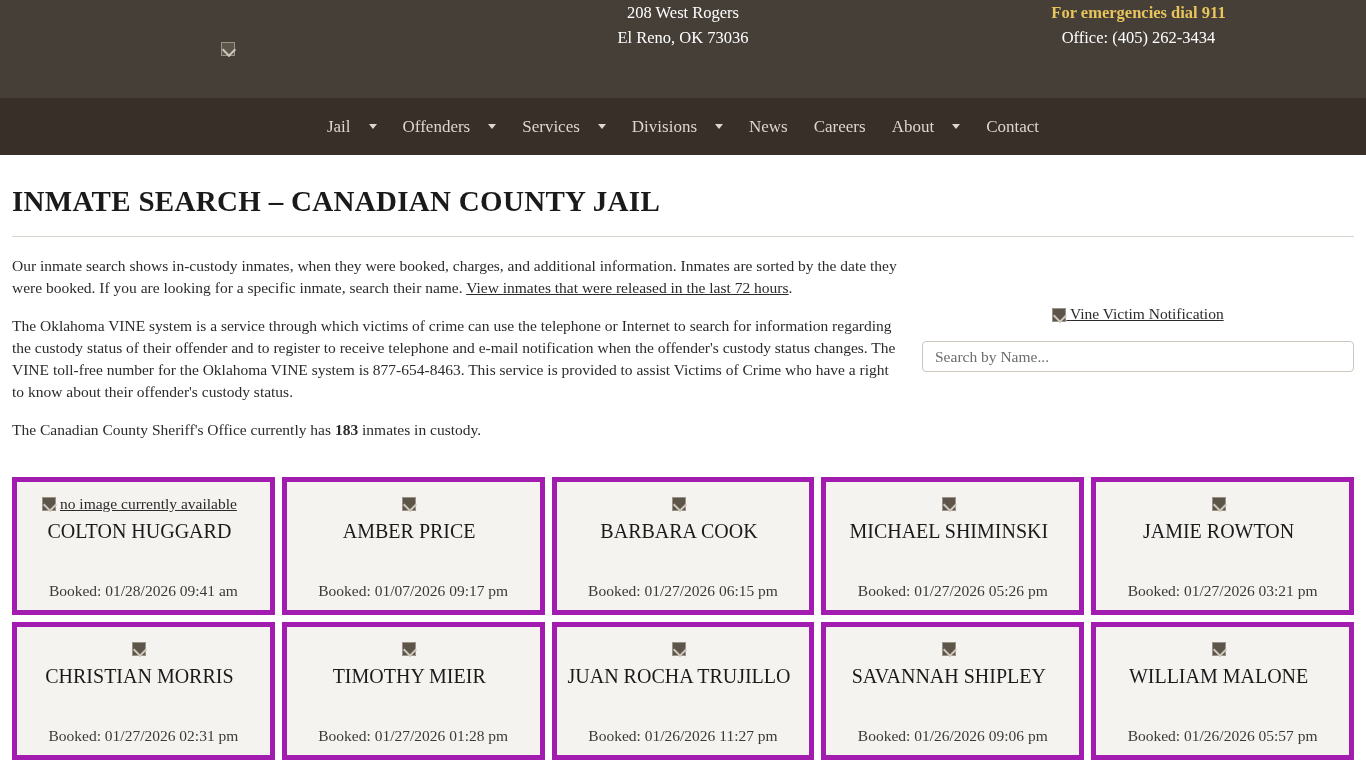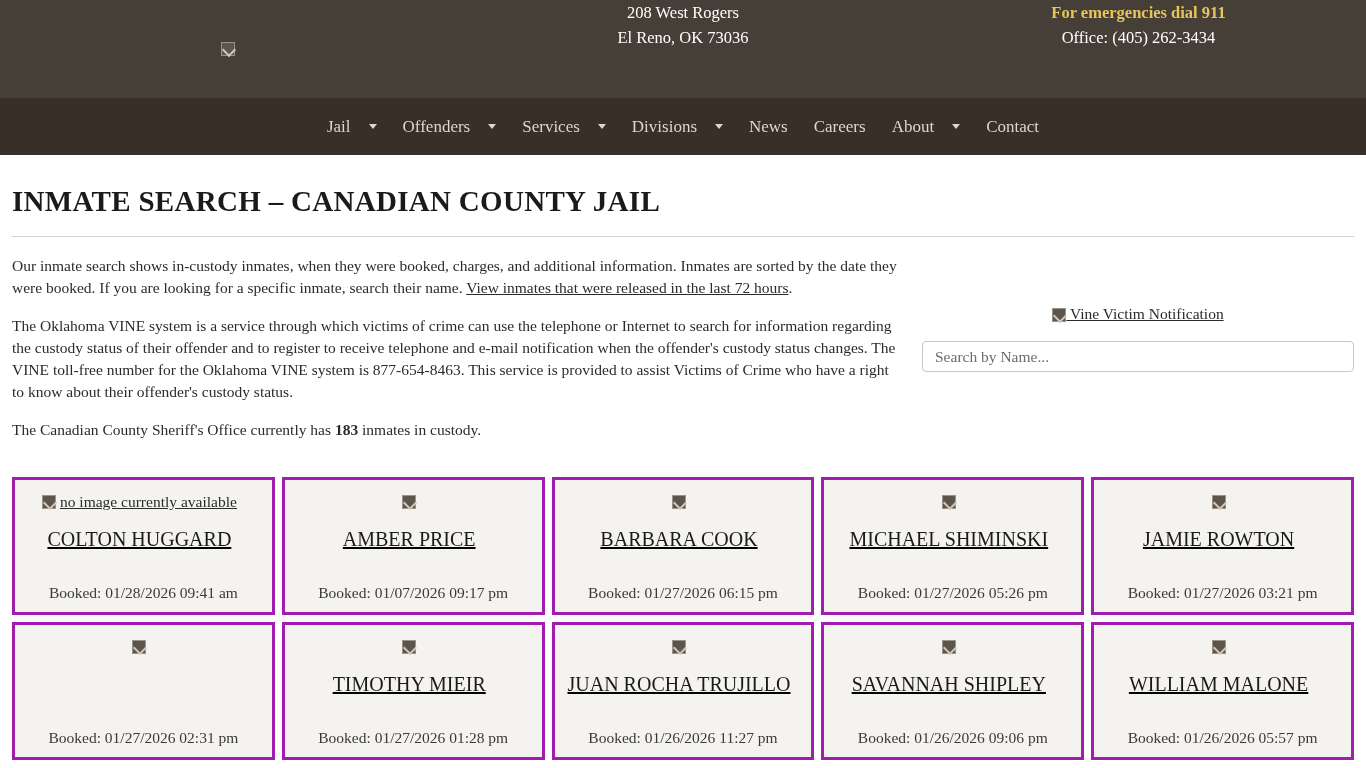--- a/index.html
+++ b/index.html
@@ -142,49 +142,48 @@
   }
   .search-input::placeholder { color: #6d6d6d; }
 
   .grid {
     display: grid;
     grid-template-columns: repeat(5, 1fr);
     gap: 7px;
     margin-top: 20px;
   }
   .card {
-    border: 3px solid #a21caf;
+    border: 5px solid #a21caf;
     background: #f5f3ef;
     padding: 12px 10px 0 2px;
     text-align: center;
     height: 138px;
     position: relative;
     display: flex;
     flex-direction: column;
     align-items: center;
-    text-decoration: underline;
   }
   .card-img-wrap {
     height: 20px;
     display: flex;
     align-items: center;
     justify-content: center;
   }
   .card-img-alt {
     font-size: 15.5px;
     color: #2b2b2b;
     text-decoration: underline;
     display: inline-flex;
     align-items: center;
     gap: 4px;
   }
   .card-name {
     font-size: 20px;
     color: #1a1a1a;
-    margin-top: 14px;
+    margin-top: 4px;
     line-height: 26px;
   }
   .card-booked {
     position: absolute;
     bottom: 10px;
     left: 0; right: 0;
     font-size: 15.5px;
     color: #3a3a3a;
   }
 </style>
@@ -289,20 +288,21 @@
       <div class="card-img-wrap">
           <span class="broken-img"></span>
         </div>
       <div class="card-name">JAMIE ROWTON</div>
       <div class="card-booked">Booked: 01/27/2026 03:21 pm</div>
     </div>
     <div class="card">
       <div class="card-img-wrap">
           <span class="broken-img"></span>
         </div>
+      <div class="card-name">CHRISTIAN MORRIS</div>
       <div class="card-booked">Booked: 01/27/2026 02:31 pm</div>
     </div>
     <div class="card">
       <div class="card-img-wrap">
           <span class="broken-img"></span>
         </div>
       <div class="card-name">TIMOTHY MIEIR</div>
       <div class="card-booked">Booked: 01/27/2026 01:28 pm</div>
     </div>
     <div class="card">

